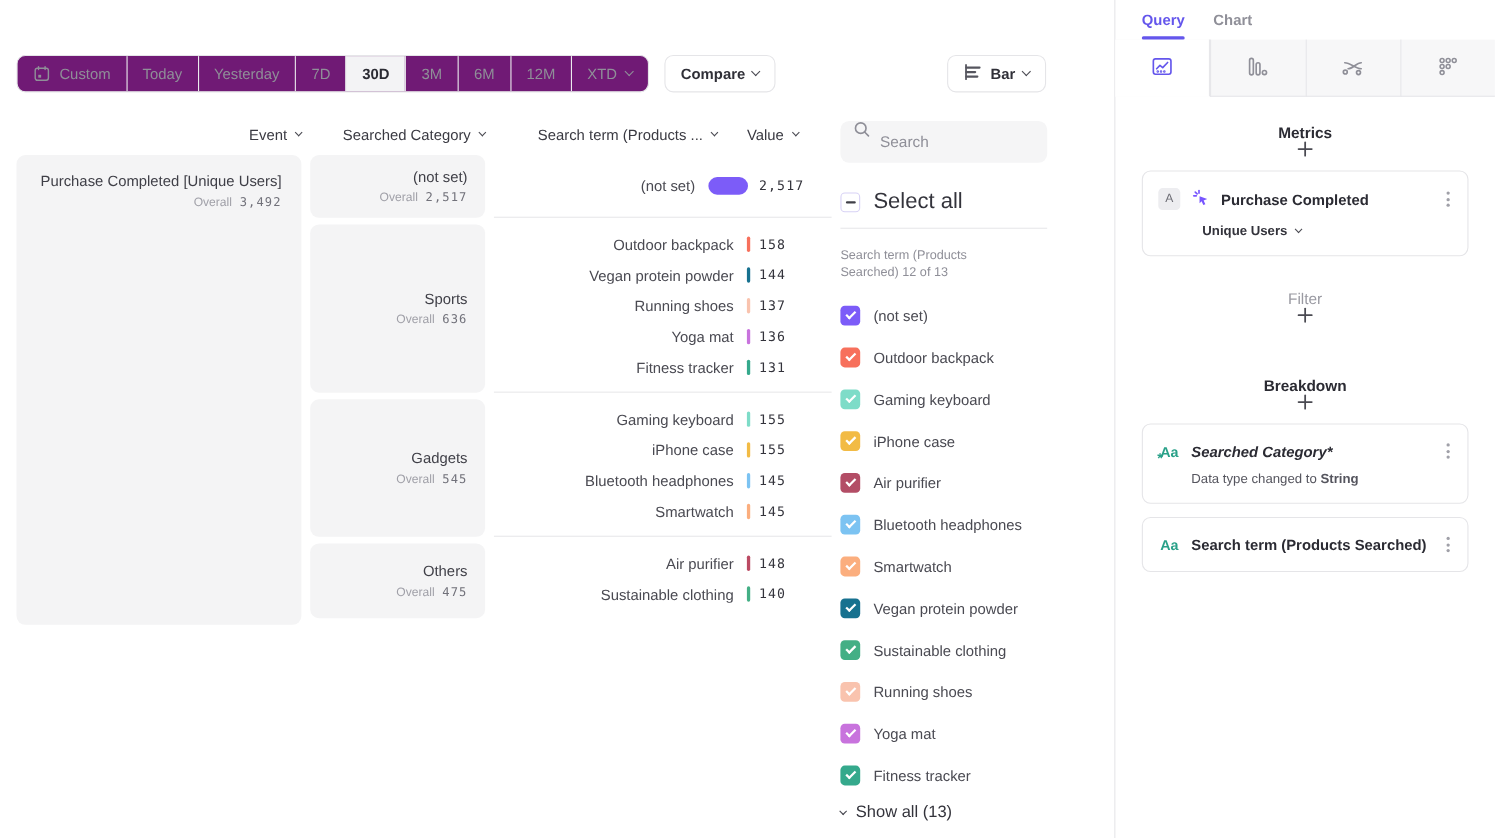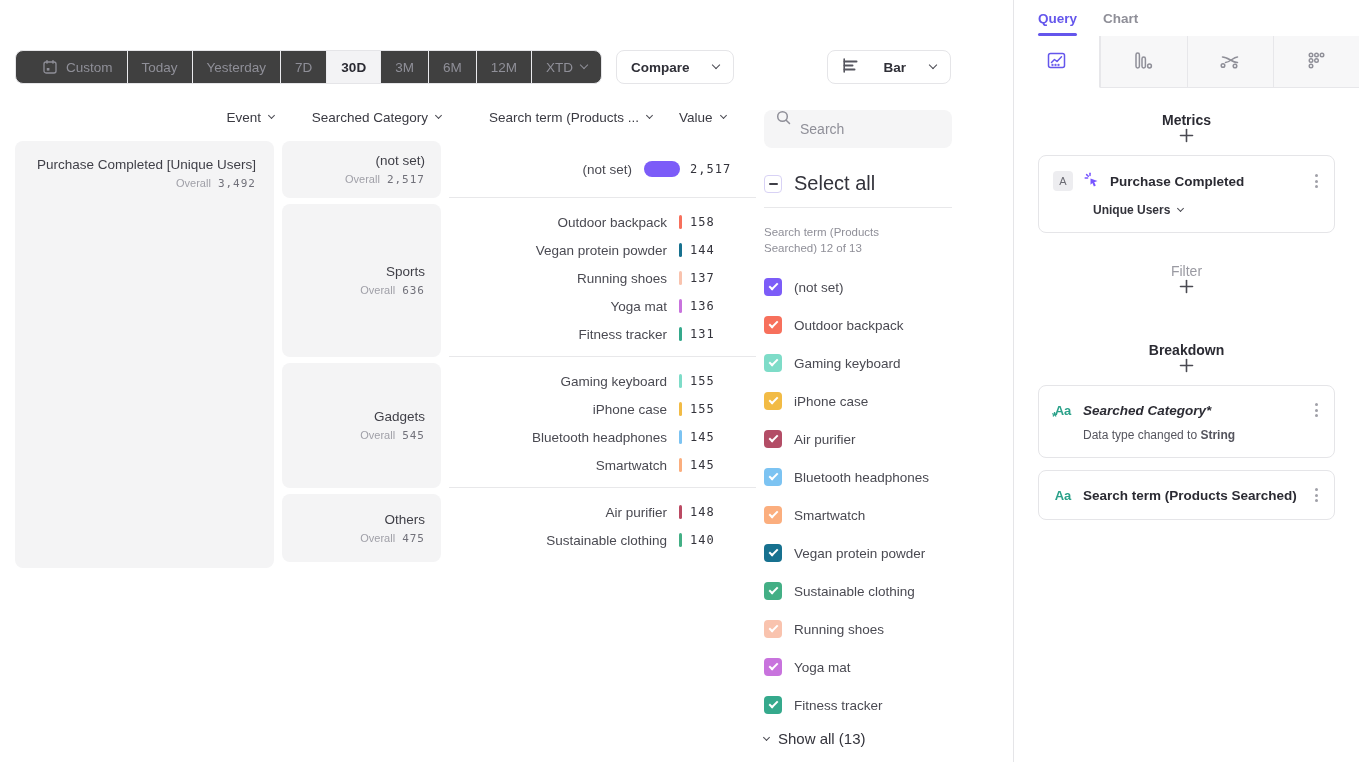--- a/index.html
+++ b/index.html
@@ -5,32 +5,32 @@
   * { box-sizing: border-box; margin: 0; padding: 0; }
   html,body { width:1359px; height:762px; overflow:hidden; }
   body {
     font-family:"Liberation Sans",sans-serif;
     color:#3a3a42; background:#fff; display:flex; font-size:13.5px;
   }
   
   .workspace { width:1013px; display:flex; flex-direction:column; }
   .toolbar { display:flex; justify-content:space-between; align-items:center; margin:50px 62px 0 15px; }
   .toolbar-left { display:flex; align-items:center; }
-  .seg-group { display:flex; border:1px solid #e5e5e8; border-radius:8px; height:34px; background:#404040; overflow:hidden;padding-left:12px; }
+  .seg-group { display:flex; border:1px solid #e5e5e8; border-radius:8px; height:34px; background:#701a75; overflow:hidden; }
   .seg { display:flex; align-items:center; gap:8px; padding:0 14px; color:#8f8f98; white-space:nowrap; border-left:1px solid #ebebee; cursor:pointer; }
   .seg:first-child { border-left:none; }
   .seg.active { background:#f3f3f5; color:#2b2b33; font-weight:bold; }
-  .btn { margin-left:14px; height:34px; border:1px solid #e5e5e8; border-radius:8px; background:#fff; display:flex; align-items:center; gap:24px; padding:0 14px; color:#2f2f37; font-weight:bold; cursor:pointer; }
+  .btn { margin-left:14px; height:34px; border:1px solid #e5e5e8; border-radius:8px; background:#fff; display:flex; align-items:center; gap:7px; padding:0 14px; color:#2f2f37; font-weight:bold; cursor:pointer; }
   .chev { display:inline-block; width:6px; height:6px; border-right:1.6px solid #8f8f98; border-bottom:1.6px solid #8f8f98; transform:rotate(45deg); margin-top:-4px; }
   .chev.dark { border-color:#4a4a52; }
   .chev.tiny { width:5px; height:5px; }
   
   .content { display:flex; margin-top:26px; flex:1; min-height:0; }
   .table-area { flex:1; padding-left:15px; min-width:0; }
-  .t-head { display:flex; align-items:flex-start; height:20px; color:#3a3a42; }
+  .t-head { display:flex; align-items:flex-end; height:20px; color:#3a3a42; }
   .th { display:flex; align-items:center; gap:8px; cursor:pointer; }
   .th-event { width:259px; margin-right:8px; justify-content:flex-end; }
   .th-cat { width:159px; margin-right:8px; justify-content:flex-end; }
   .th-terms { flex:1; display:flex; }
   .th-term { flex:1; justify-content:flex-end; }
   .th-value { width:104px; padding-left:27px; justify-content:flex-start; }
   .t-body { display:flex; margin-top:11px; }
   .event-col { width:259px; margin-right:8px; display:flex; }
   .event-cell { flex:1; background:#f4f4f5; border-radius:8px; padding:16px 18px; display:flex; flex-direction:column; align-items:flex-end; }
   .ev-name { color:#3f3f47; }

